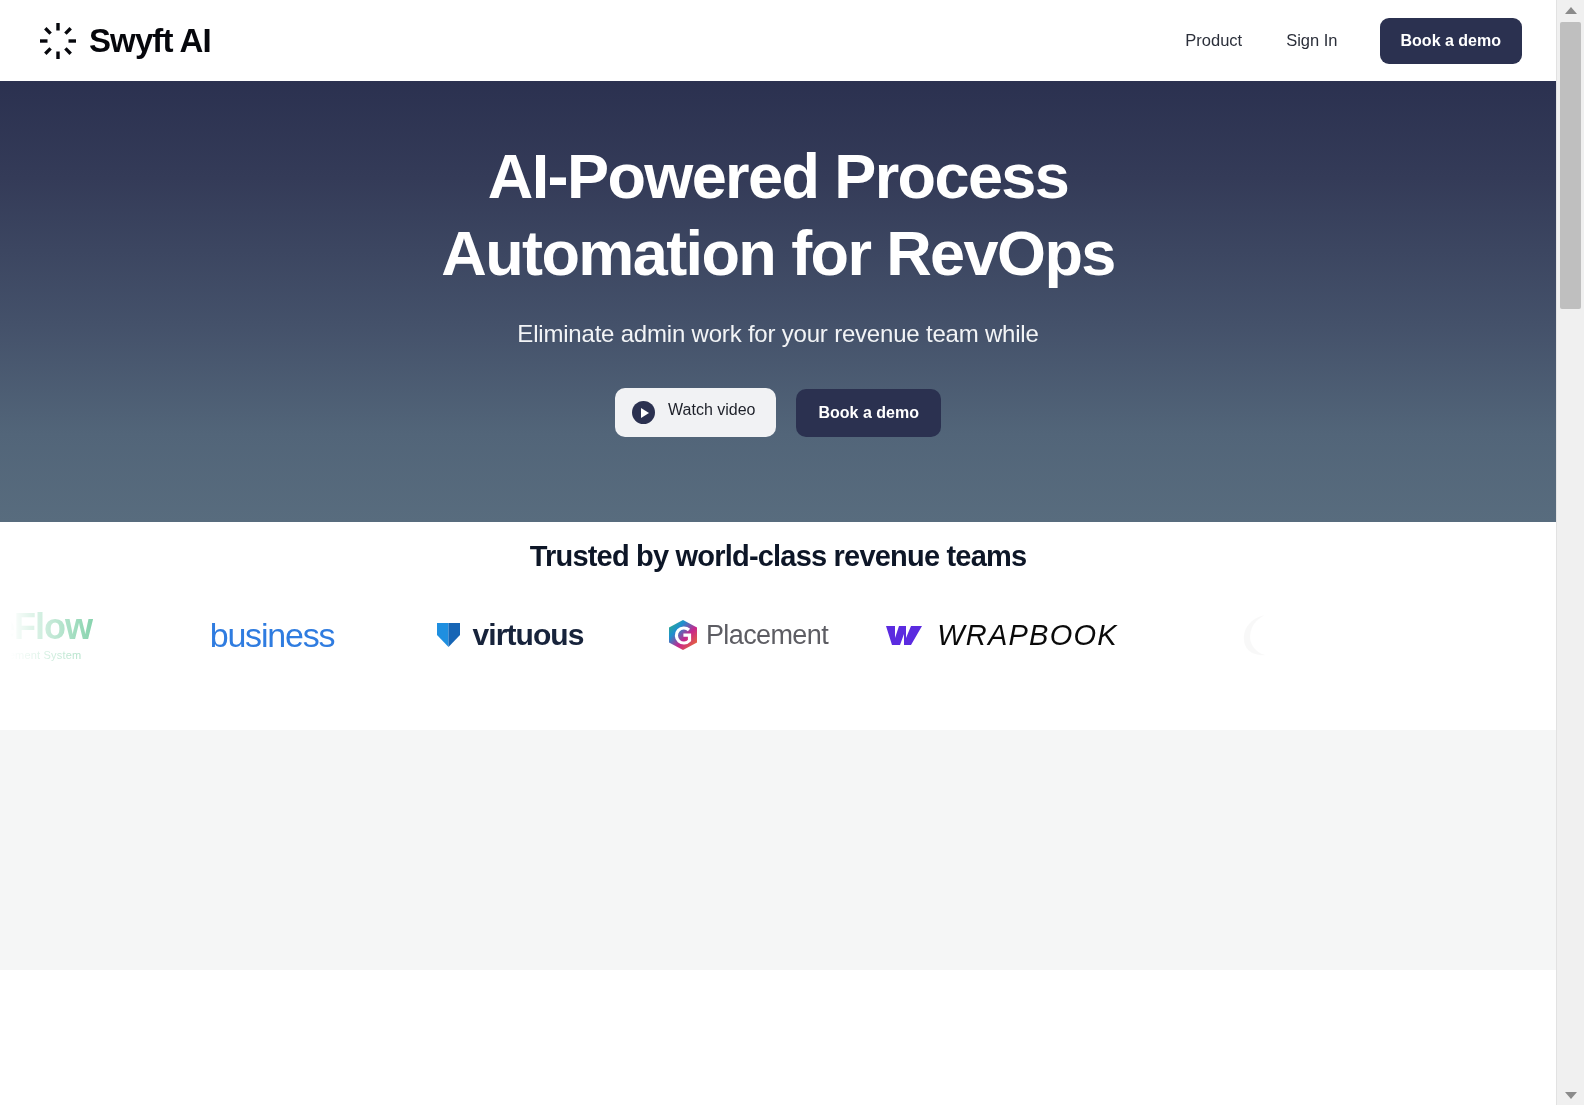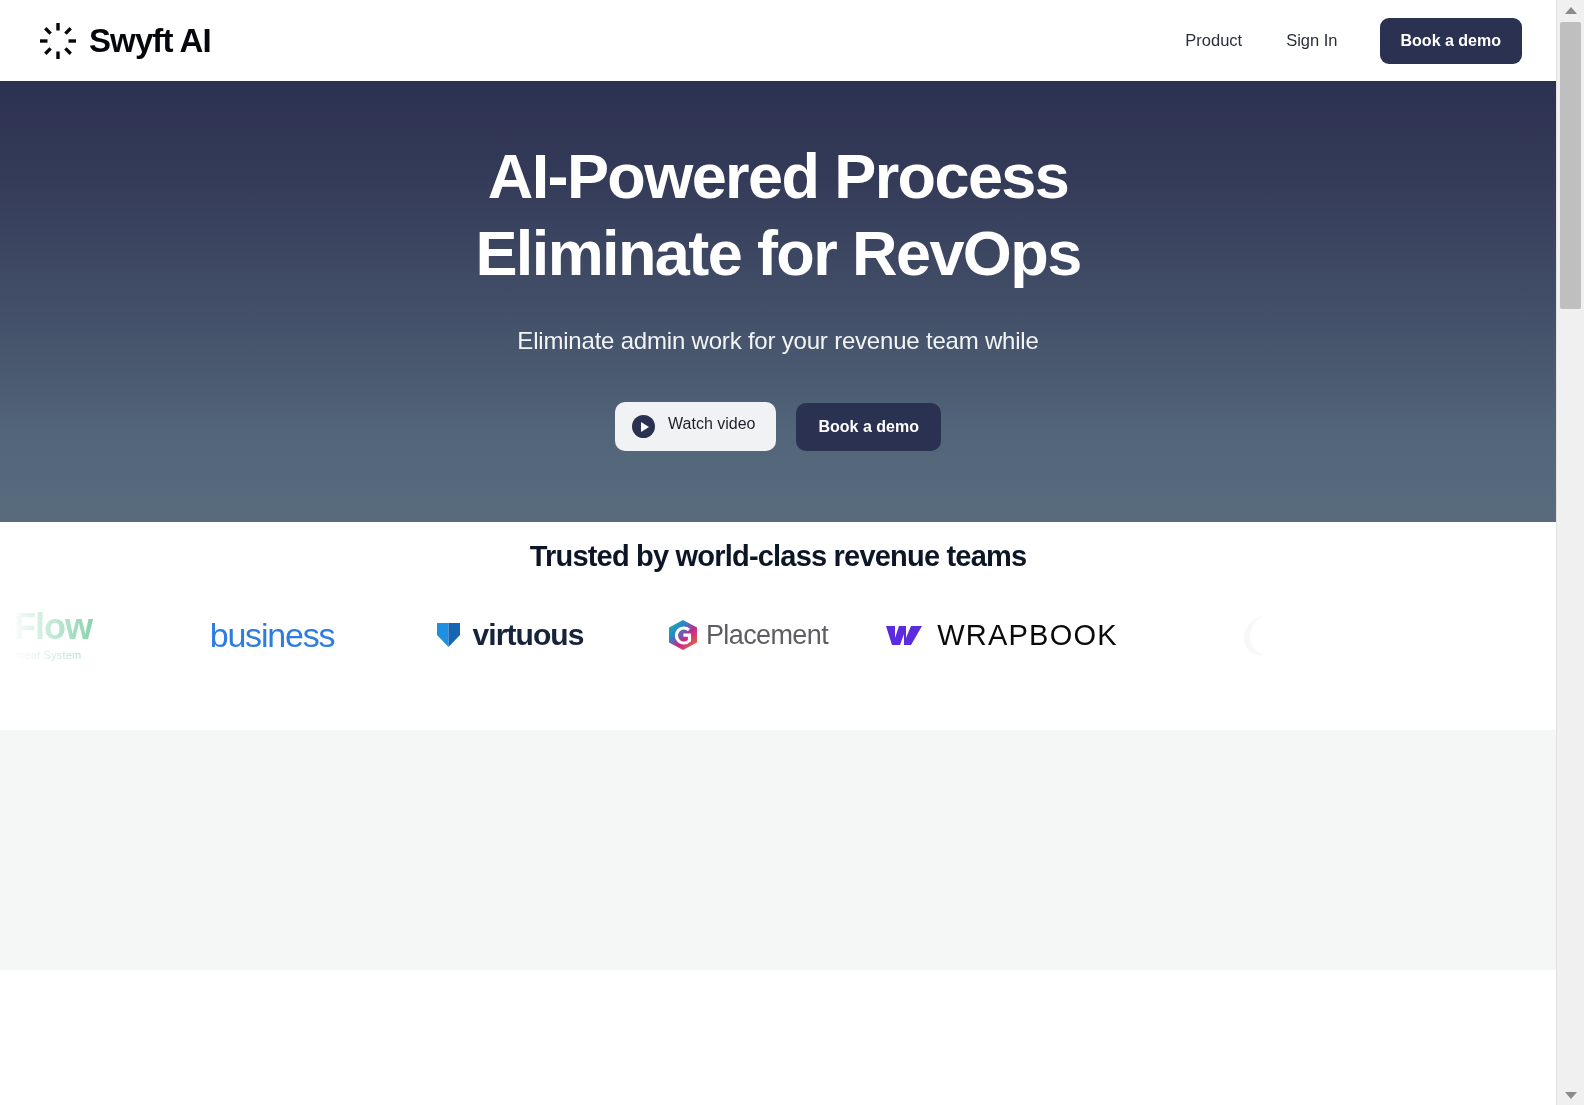--- a/index.html
+++ b/index.html
@@ -64,21 +64,20 @@
   
   .hero {
     height:441px;
     background:linear-gradient(180deg,#2b3150 0%,#343b58 22%,#44516a 55%,#526579 80%,#586c7e 100%);
     display:flex;
     flex-direction:column;
     align-items:center;
     justify-content:flex-start;
     padding-top:57px;
     text-align:center;
-    gap:7px;
   }
   .hero-title {
     font-size:63px;
     font-weight:bold;
     color:#ffffff;
     letter-spacing:-1.6px;
     line-height:1.22;
     max-width:900px;
   }
   .hero-sub {
@@ -196,21 +195,21 @@
     font-size:30px; font-weight:bold; color:#17233b; letter-spacing:-0.9px; line-height:1;
   }
   .lg-gatekeeper { display:flex; align-items:center; gap:8px; }
   .lg-gatekeeper .mark { width:30px; height:32px; flex:none; }
   .lg-gatekeeper .txt {
     font-size:27px; color:#5d5d63; letter-spacing:-0.6px; line-height:1;
   }
   .lg-wrapbook { display:flex; align-items:center; gap:15px; }
   .lg-wrapbook .mark { width:36px; height:22px; flex:none; }
   .lg-wrapbook .txt {
-    font-size:29px; color:#0a0a0a; letter-spacing:1.2px; line-height:1;
+    font-size:29px; color:#0a0a0a; letter-spacing:1.2px; line-height:1;font-style:italic;
   }
   .lg-partial { width:34px; height:44px; opacity:0.35; }
 
   
   .lower {
     background:#f5f6f6;
     height:376px;
   }
 
   
@@ -268,21 +267,21 @@
     <div class="nav">
       <a class="nav-link" href="#">Product</a>
       <a class="nav-link" href="#">Sign In</a>
       <button class="btn-demo-nav">Book a demo</button>
     </div>
   </div>
 
   <div class="hero">
     <h1 class="hero-title">
       <span>AI-Powered Process</span><br>
-      <span>Eliminate for RevOps</span>
+      <span>Automation for RevOps</span>
     </h1>
     <p class="hero-sub">
       <span>Eliminate admin work for your revenue team while</span><br>
     </p>
     <div class="hero-actions">
       <button class="btn-watch">
         <span class="play-circle">
             <span class="play-tri"></span>
           </span>
         <span>Watch video</span>

